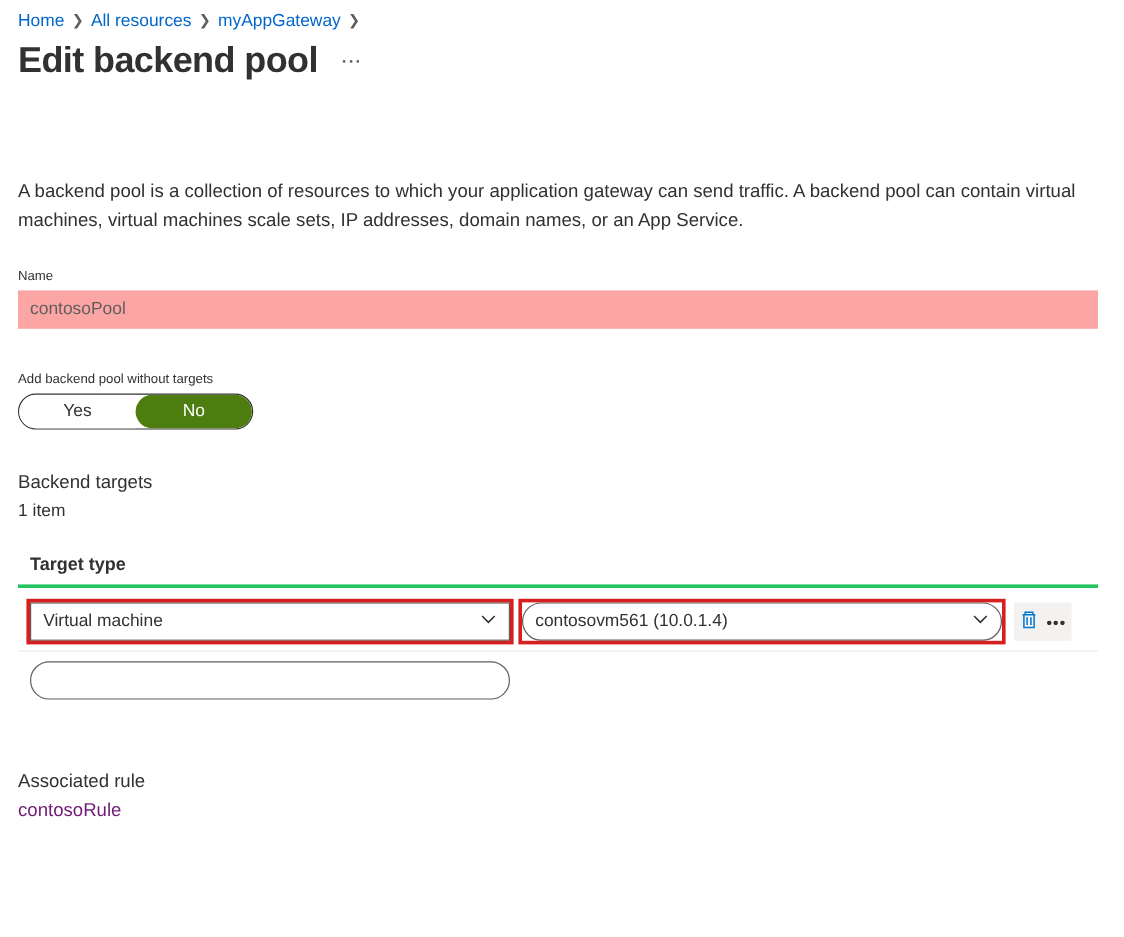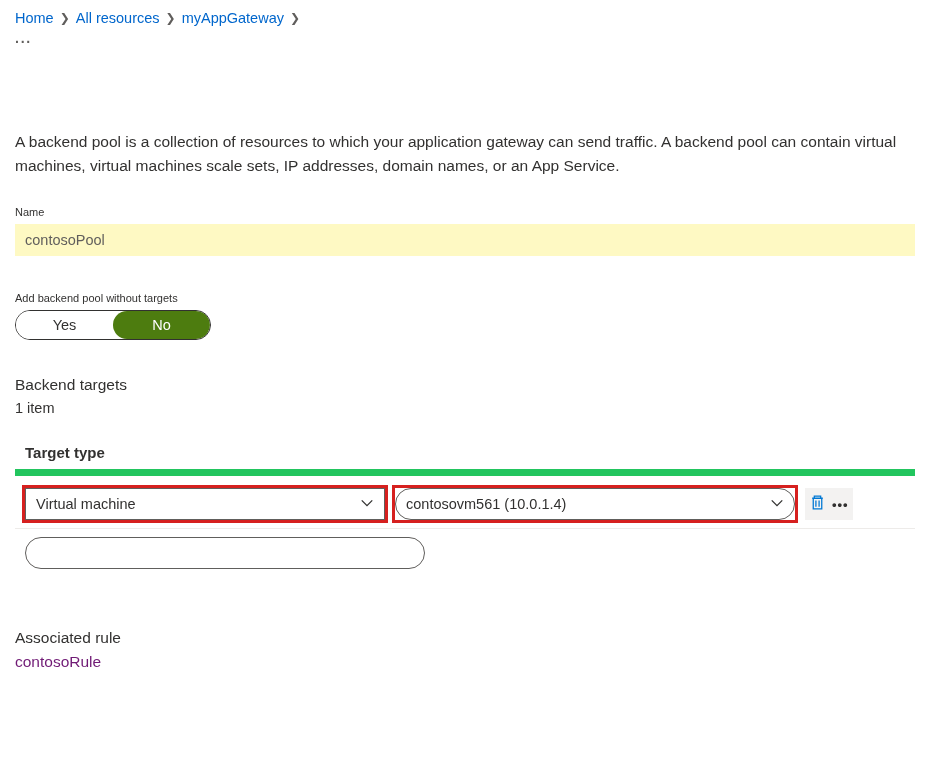--- a/index.html
+++ b/index.html
@@ -6,57 +6,57 @@
     body {
       font-family: "Segoe UI", -apple-system, BlinkMacSystemFont, sans-serif;
       font-size: 14px;
       color: #323130;
       background: #fff;
       padding: 10px 15px;
       width: 937px;
     }
     .breadcrumb {
       display: flex;
-      align-items: center;
+      align-items: flex-start;
       gap: 6px;
       font-size: 14.5px;
       margin-bottom: 8px;
     }
     .breadcrumb a { color: #0066cc; text-decoration: none; cursor: pointer; }
     .chev { color: #605e5c; font-size: 12px; }
     .title-row { display: flex; align-items: center; gap: 20px; margin-bottom: 80px; }
     h1 { font-size: 30px; font-weight: 600; letter-spacing: -0.5px; }
     .more-h { color: #605e5c; letter-spacing: 1px; font-weight: 700; cursor: pointer; }
     .desc { font-size: 15.5px; line-height: 1.55; color: #323130; margin-bottom: 28px; max-width: 905px; }
     .label { font-size: 11px; color: #323130; margin-bottom: 6px; }
     .name-input {
-      width: 900px; height: 32px; background: #fef9c3; border: none;
+      width: 900px; height: 32px; background: #fca5a5; border: none;
       padding: 0 10px; font-size: 14.5px; color: #605e5c; margin-bottom: 36px;
     }
     .toggle {
       display: inline-flex; border: 1px solid #323130; border-radius: 16px;
       width: 196px; height: 30px; overflow: hidden; margin-bottom: 36px; cursor: pointer;
     }
     .toggle span { flex: 1; display: flex; align-items: center; justify-content: center; font-size: 14.5px; }
     .toggle .yes { background: #fff; color: #323130; }
     .toggle .no { background: #4d7c0f; color: #fff; border-radius: 16px; }
     .subheader { font-size: 15.5px; margin-bottom: 6px; }
     .count { font-size: 14.5px; margin-bottom: 18px; }
     .targets { width: 900px; }
-    .header-row { display: flex; padding: 0 0 8px 10px; border-bottom: 7px solid #22c55e; margin-bottom: 12px; margin-top: 28px; }
+    .header-row { display: flex; padding: 0 0 8px 10px; border-bottom: 3px solid #22c55e; margin-bottom: 12px; margin-top: 28px; }
     .col-type { width: 415px; font-weight: 600; font-size: 15px; }
     .col-target { flex: 1; font-weight: 600; font-size: 15px; }
     .data-row { display: flex; align-items: center; gap: 10px; padding: 0 0 8px 10px; }
     .data-row.first { border-bottom: 1px solid #edebe9; margin-bottom: 8px; }
     .dd {
       height: 32px; border: 1px solid #605e5c; background: #fff;
       display: flex; align-items: center; justify-content: space-between;
       padding: 0 10px; cursor: pointer; font-size: 14.5px;
     }
-    .dd-type { width: 360px; }
+    .dd-type { width: 400px; }
     .dd-target { width: 400px; border-radius: 16px; }
     .highlighted { position: relative; }
     .highlighted::after {
       content: ""; position: absolute; inset: -4px; border: 3px solid #d6201f; pointer-events: none;
     }
     .chev-d svg { width: 14px; height: 14px; }
     .actions { display: flex; align-items: center; background: #f3f2f1; height: 32px; padding: 0 4px; gap: 6px; }
     .trash svg { width: 17px; height: 17px; }
     .dots { color: #323130; font-weight: 700; letter-spacing: 1px; cursor: pointer; font-size: 13px; }
     .assoc { margin-top: 52px; }
@@ -71,20 +71,21 @@
 <nav class="breadcrumb">
   <a>Home</a>
   <span class="chev">❯</span>
   <a>All resources</a>
   <span class="chev">❯</span>
   <a>myAppGateway</a>
   <span class="chev">❯</span>
 </nav>
 
 <div class="title-row">
+  <h1>Edit backend pool</h1>
   <span class="more-h">···</span>
 </div>
 
 <p class="desc">A backend pool is a collection of resources to which your application gateway can send traffic. A backend pool can contain virtual machines, virtual machines scale sets, IP addresses, domain names, or an App Service.</p>
 
 <div class="label">Name</div>
 <input class="name-input" readonly="" value="contosoPool" style="">
 
 <div class="label">Add backend pool without targets</div>
 <div class="toggle">

